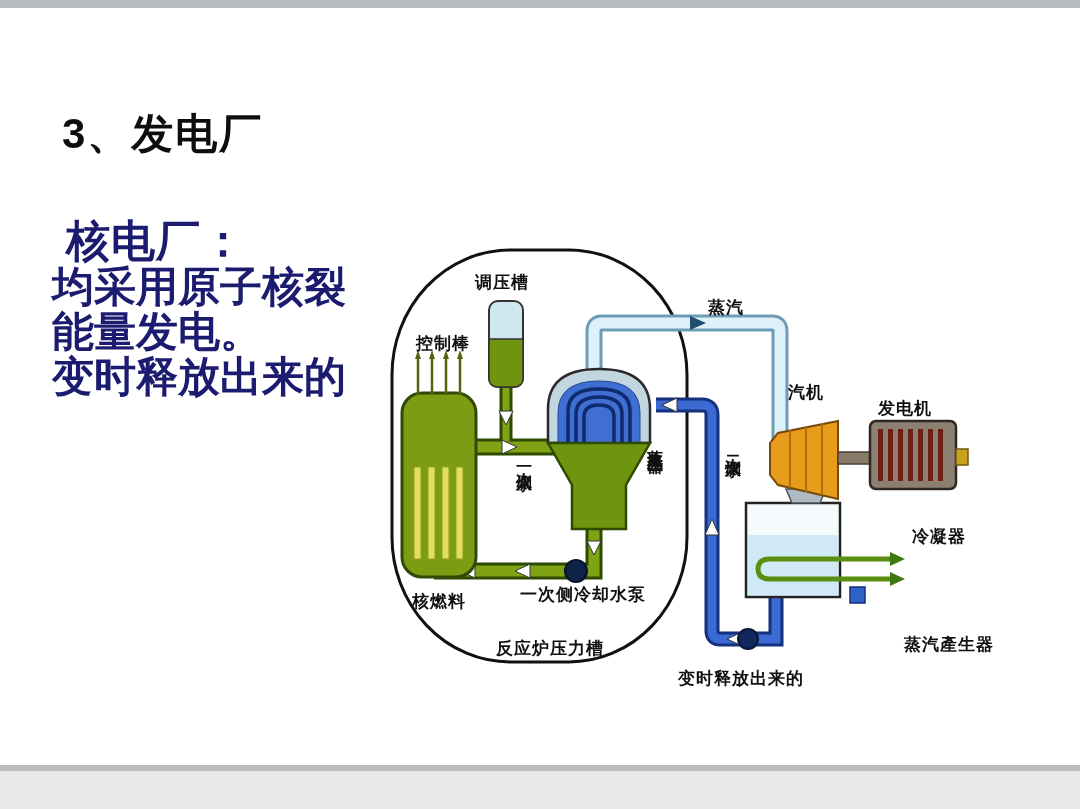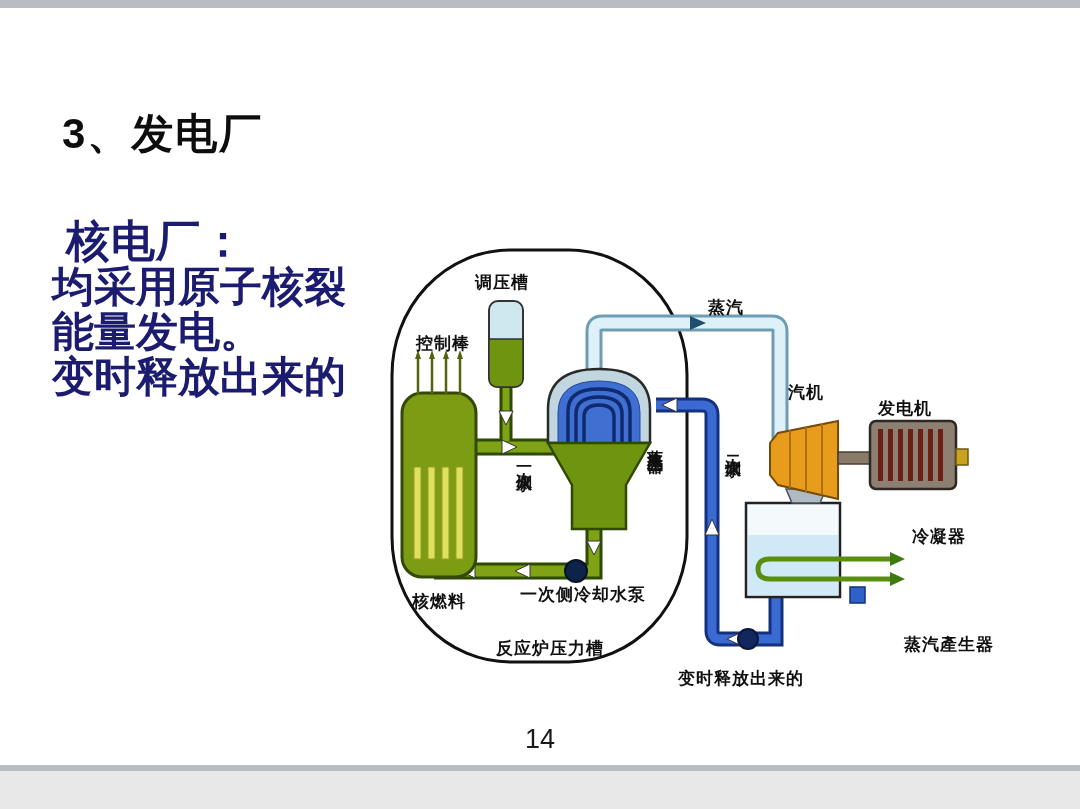--- a/index.html
+++ b/index.html
@@ -26,21 +26,20 @@
   <div class="bar-top"></div>
   <div class="bar-bottom"></div>
 
   <div class="title">3、发电厂</div>
   <div class="subtitle">核电厂：</div>
   <div class="desc">
     <div>均采用原子核裂</div>
     <div>能量发电。</div>
     <div>变时释放出来的</div>
   </div>
-  <div class="page-num">14</div>
 
   <div class="diagram">
     <svg viewBox="0 0 645 480" width="645" height="480">
 
       <rect x="20" y="15" width="295" height="412" rx="118" ry="125" fill="#ffffff" stroke="#111111" stroke-width="3"></rect>
 
       <g>
         <path d="M 222 142 L 222 96 Q 222 88 230 88 L 400 88 Q 408 88 408 96 L 408 205" fill="none" stroke="#6d9cb4" stroke-width="17"></path>
         <path d="M 222 142 L 222 96 Q 222 88 230 88 L 400 88 Q 408 88 408 96 L 408 205" fill="none" stroke="#def1f9" stroke-width="11"></path>
         <polygon points="318,81 318,95 334,88" fill="#1f4e6e"></polygon>

